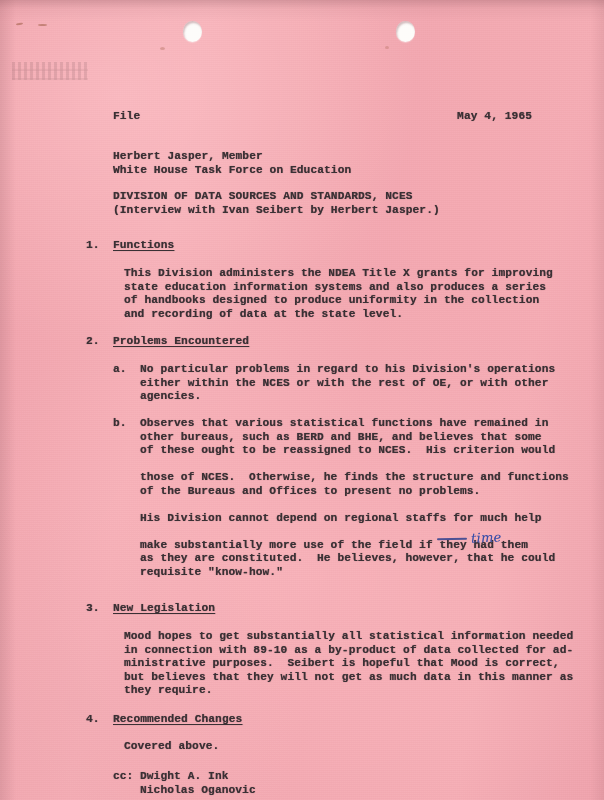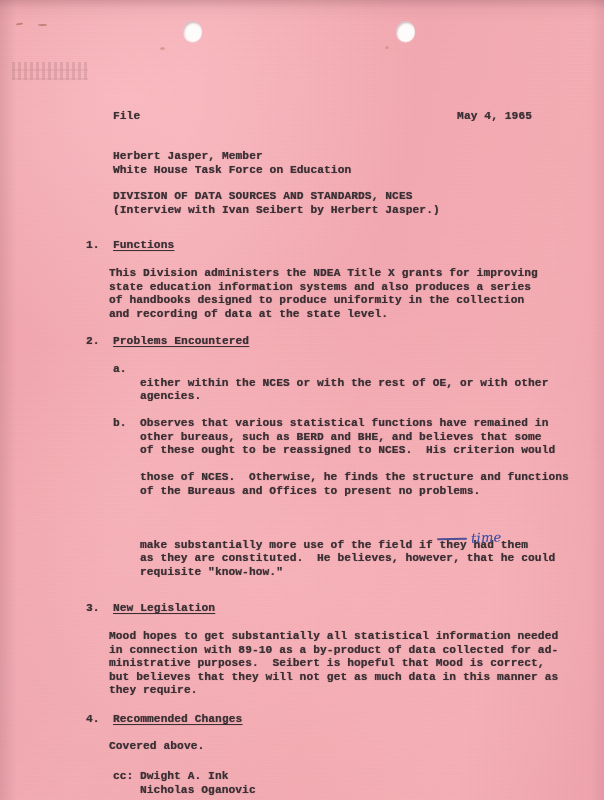--- a/index.html
+++ b/index.html
@@ -104,21 +104,21 @@
     text-shadow:
       0 0 0.9px rgba(58,48,52,0.55),
       0.4px 0.2px 0.6px rgba(58,48,52,0.30);
     padding-left: 26px;
   }
   .line { position: absolute; white-space: pre; }
 
   
   .col-num   { left: 86px; }
   .col-head  { left: 113px; }
-  .col-body  { left: 109px; }
+  .col-body  { left: 124px; }
   .col-sub   { left: 113px; }
   .col-subtx { left: 140px; }
   .col-cc    { left: 113px; }
   .col-ccn   { left: 140px; }
 
   .u {
     text-decoration: underline;
     text-underline-offset: 2px;
     text-decoration-thickness: 1px;
   }
@@ -185,30 +185,32 @@
 
     <div class="line col-body" style="top:267px;">This Division administers the NDEA Title X grants for improving</div>
     <div class="line col-body" style="top:280.6px;">state education information systems and also produces a series</div>
     <div class="line col-body" style="top:294.2px;">of handbooks designed to produce uniformity in the collection</div>
     <div class="line col-body" style="top:307.8px;">and recording of data at the state level.</div>
 
     <div class="line col-num" style="top:335px;">2.</div>
     <div class="line col-head u" style="top:335px;">Problems Encountered</div>
 
     <div class="line col-sub" style="top:363px;">a.</div>
+    <div class="line col-subtx" style="top:363px;">No particular problems in regard to his Division's operations</div>
     <div class="line col-subtx" style="top:376.6px;">either within the NCES or with the rest of OE, or with other</div>
     <div class="line col-subtx" style="top:390.2px;">agencies.</div>
 
     <div class="line col-sub" style="top:417px;">b.</div>
     <div class="line col-subtx" style="top:417px;">Observes that various statistical functions have remained in</div>
     <div class="line col-subtx" style="top:430.6px;">other bureaus, such as BERD and BHE, and believes that some</div>
     <div class="line col-subtx" style="top:444.2px;">of these ought to be reassigned to NCES.  His criterion would</div>
     <div class="line col-subtx" style="top:471.4px;">those of NCES.  Otherwise, he finds the structure and functions</div>
     <div class="line col-subtx" style="top:485px;">of the Bureaus and Offices to present no problems.</div>
 
+    <div class="line col-subtx" style="top:512px;">His Division cannot depend on regional staffs for much help</div>
     <div class="line col-subtx" style="top:552px;">as they are constituted.  He believes, however, that he could</div>
     <div class="line col-subtx" style="top:539.2px;text-align:right;">make substantially more use of the field if they had them</div>
     <div class="line col-subtx" style="top:566.4px;">requisite "know-how."</div>
 
     <div class="line col-num" style="top:602px;">3.</div>
     <div class="line col-head u" style="top:602px;">New Legislation</div>
 
     <div class="line col-body" style="top:630px;">Mood hopes to get substantially all statistical information needed</div>
     <div class="line col-body" style="top:643.6px;">in connection with 89-10 as a by-product of data collected for ad-</div>
     <div class="line col-body" style="top:657.2px;">ministrative purposes.  Seibert is hopeful that Mood is correct,</div>

